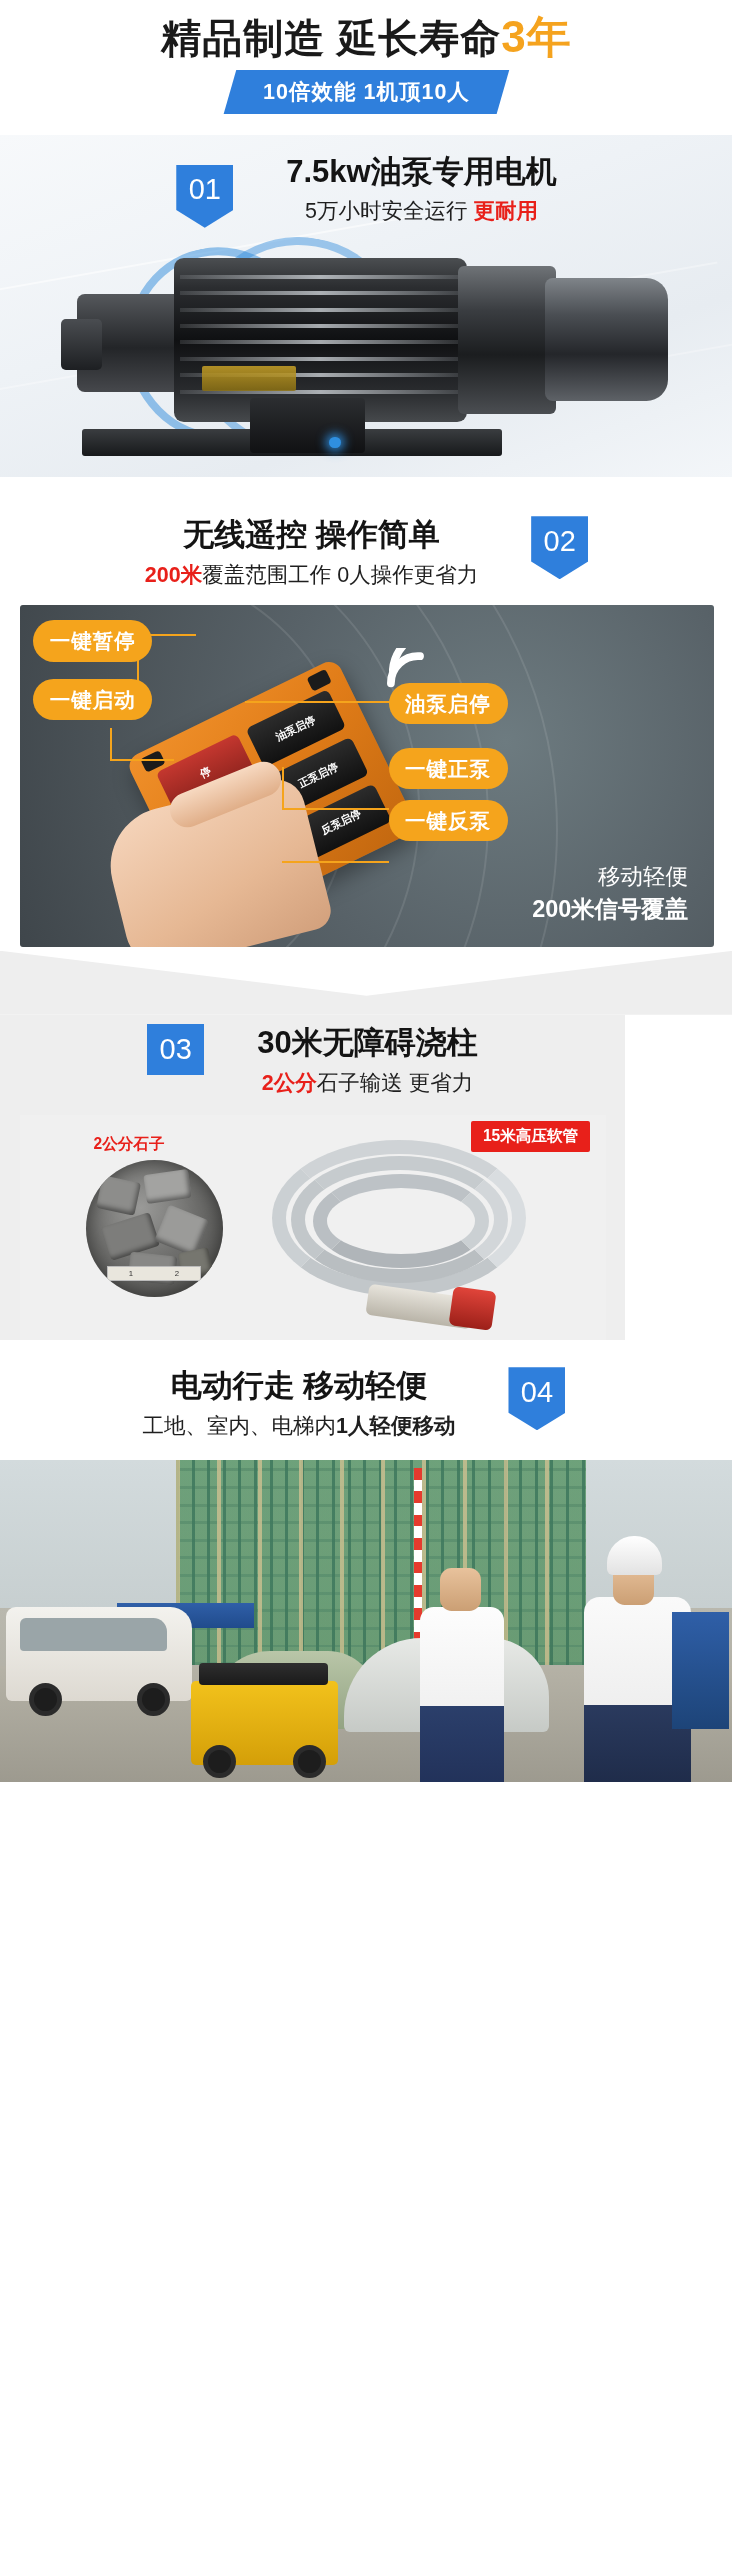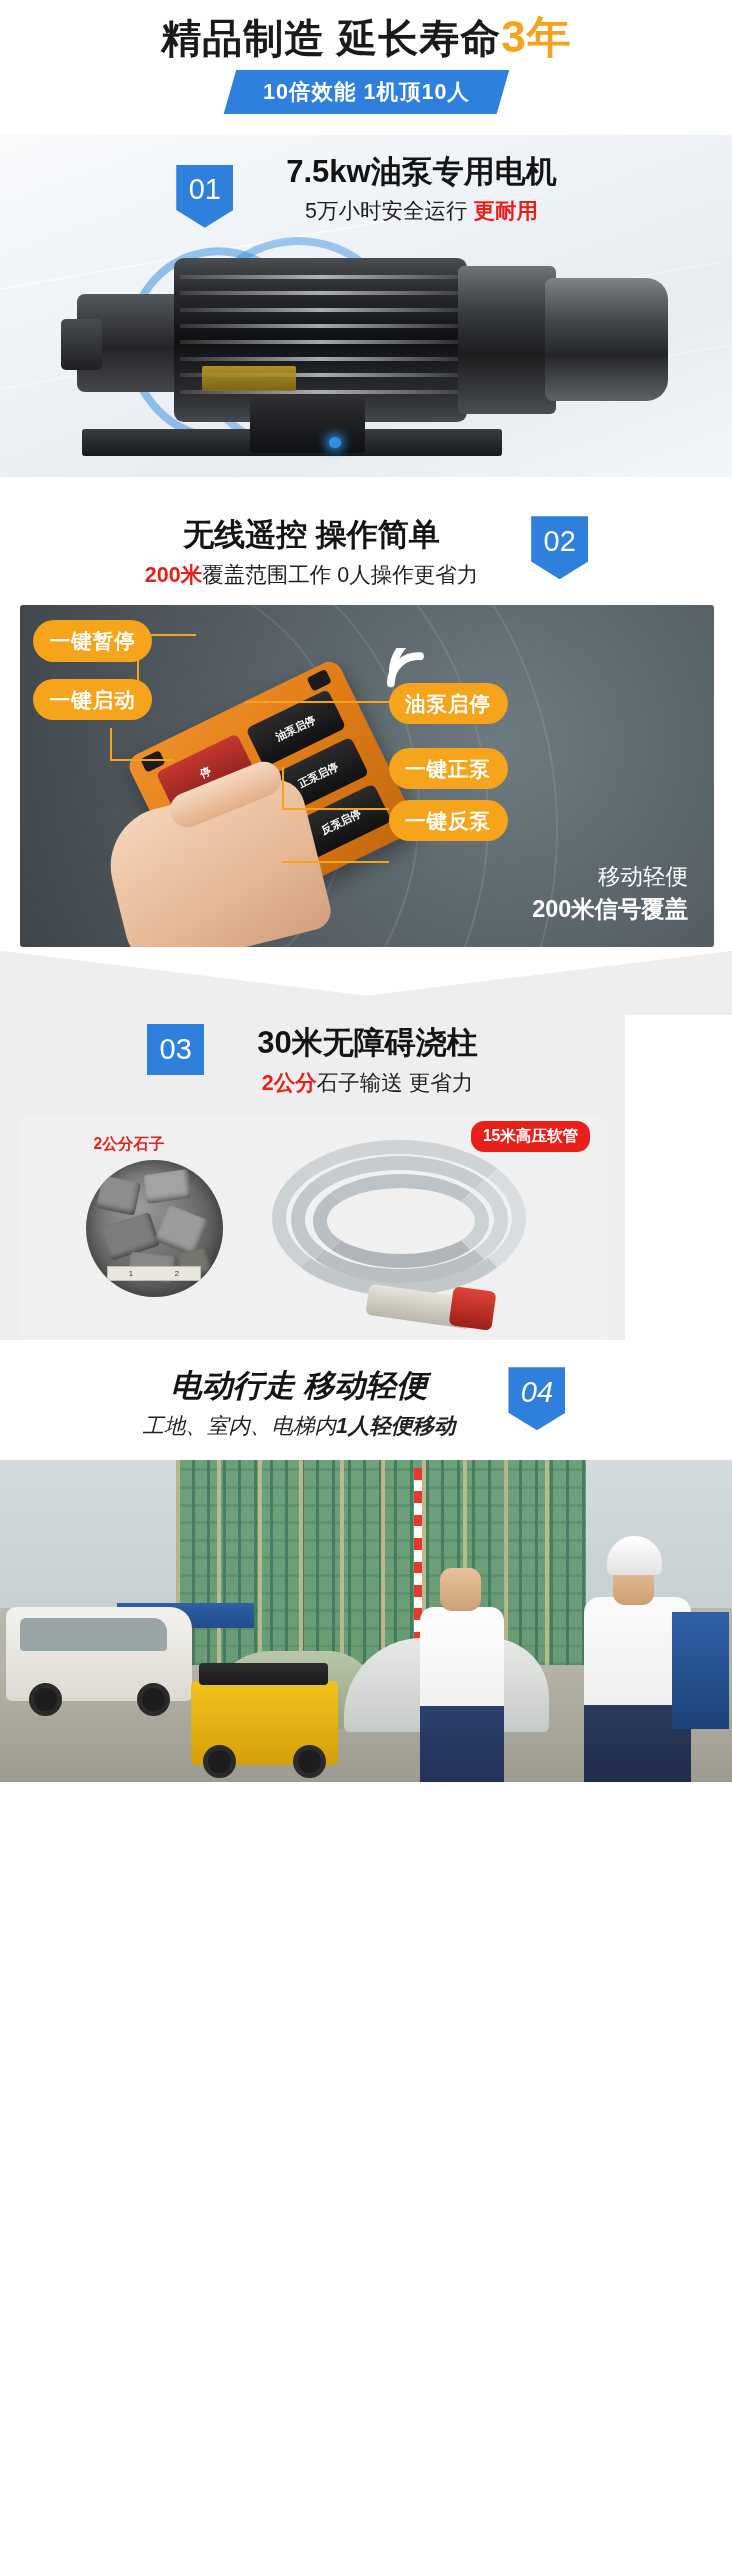--- a/index.html
+++ b/index.html
@@ -172,21 +172,21 @@
   .fold {
     width: 733px; height: 64px;
     background: #eeeeee;
     clip-path: polygon(0 0, 50% 45px, 100% 0, 100% 100%, 0 100%);
   }
   .s3-body { background: #eeeeee; padding: 9.8px 0 0 0; }
   .s3-head { padding-bottom: 15.6px; }
   .hose-stage { position: relative; margin: 0 19.5px; height: 225px; background: #f0f0f0; }
   .tag-red {
     position: absolute; background: #e8201a; color: #fff;
-    font-size: 15.6px; font-weight: 700; padding: 4.9px 11.7px; border-radius: 13px; z-index: 6; white-space: nowrap;
+    font-size: 15.6px; font-weight: 700; padding: 4.9px 11.7px; border-radius: 2px; z-index: 6; white-space: nowrap;
   }
   .tag-redtxt {
     position: absolute; color: #e8201a; font-size: 15.6px; font-weight: 700; z-index: 6; white-space: nowrap;
   }
   .stone-circle {
     position: absolute; left: 66px; top: 45px; width: 137px; height: 137px; border-radius: 50%;
     background: radial-gradient(circle at 40% 35%, #9a9a98 0%, #6f6f6d 45%, #4c4c4a 100%);
     box-shadow: inset 0 0 21.5px rgba(0,0,0,.5); overflow: hidden; z-index: 4;
   }
   .stone-circle i { position: absolute; background: #8d8d8b; border-radius: 3.9px; box-shadow: inset -2px -2.9px 4.9px rgba(0,0,0,.45); }
@@ -201,21 +201,21 @@
   .nozzle {
     position: absolute; left: 109px; bottom: -5.9px; width: 106px; height: 31px;
     background: linear-gradient(180deg,#e7e4dc,#b9b4a8); border-radius: 5.9px; transform: rotate(8deg);
   }
   .nozzle-red {
     position: absolute; left: 193px; bottom: -11.7px; width: 43px; height: 39px;
     background: linear-gradient(180deg,#e0443a,#9c2019); border-radius: 5.9px; transform: rotate(8deg);
   }
 
   
-  .s4 { position: relative; width: 708px; margin-top: 2px; font-style: italic; }
+  .s4 { position: relative; width: 708px; margin-top: 2px; }
   .s4-head { padding: 25.4px 0 17.6px 0; }
   .site-photo {
     position: relative; width: 733px; height: 322px; overflow: hidden;
     background: linear-gradient(180deg,#cfd7d9 0%,#cfd6d4 28%,#b9b8ae 46%,#a9a69c 100%);
   }
   .sky { position:absolute; left:0; top:0; width:100%; height:46%; background: linear-gradient(180deg,#d3dbdd,#c7cfd0); }
   .scaffold {
     position: absolute; left: 176px; top: 0; width: 410px; height: 205px;
     background: repeating-linear-gradient(90deg, rgba(60,120,90,.95) 0 2.9px, rgba(110,160,120,.55) 2.9px 15.6px),
                 repeating-linear-gradient(0deg, rgba(60,120,90,.9) 0 2.9px, rgba(120,170,130,.5) 2.9px 17.6px),

